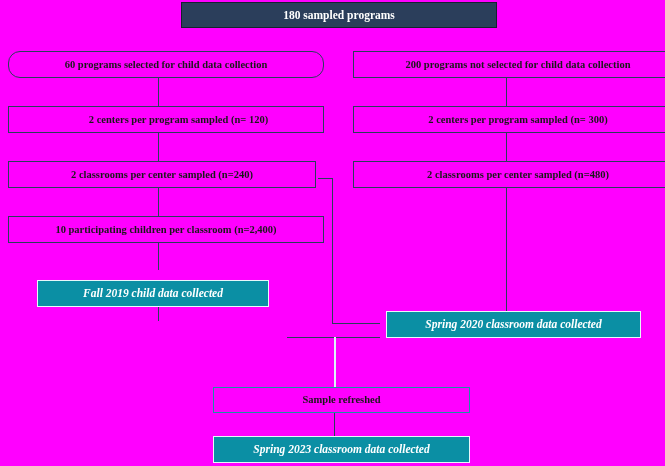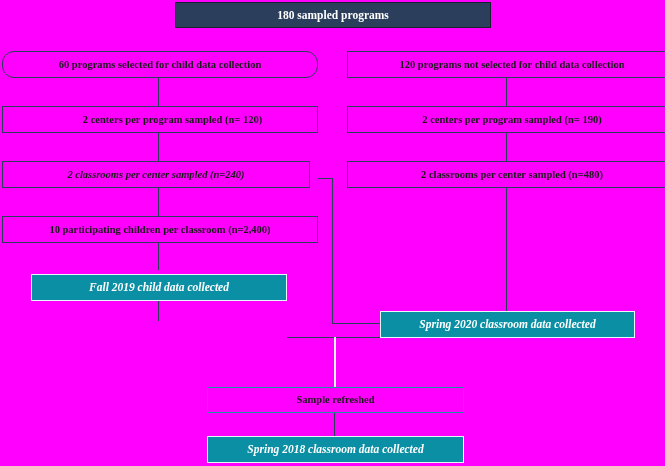--- a/index.html
+++ b/index.html
@@ -17,20 +17,21 @@
     font-family: "Liberation Serif", "DejaVu Serif", serif;
   }
   .node {
     position: absolute;
     box-sizing: border-box;
     display: flex;
     align-items: center;
     justify-content: center;
     text-align: center;
     line-height: 1.1;
+    margin-left: 6px;
   }
   
   .node.header {
     background: #2B3E5B;
     border: 1px solid #16202F;
     color: #FFFFFF;
     font-weight: bold;
     font-size: 11.5px;
   }
   
@@ -100,53 +101,53 @@
 
   <div class="node header" style="left:175px; top:2px; width:316px; height:26px;">
     <span>180 sampled programs</span>
   </div>
 
   <div class="node outline" style="left:2px; top:51px; width:316px; height:27px;border-radius:12px;">
     <span>60 programs selected for child data collection</span>
   </div>
 
   <div class="node outline" style="left:347px; top:51px; width:330px; height:27px;">
-    <span>120 programs not selected for child data collection</span>
+    <span>200 programs not selected for child data collection</span>
   </div>
 
   <div class="node outline" style="left:2px; top:106px; width:316px; height:27px;padding-left:25px;">
     <span>2 centers per program sampled (n= 120)</span>
   </div>
 
   <div class="node outline" style="left:347px; top:106px; width:330px; height:27px;">
-    <span>2 centers per program sampled (n= 190)</span>
+    <span>2 centers per program sampled (n= 300)</span>
   </div>
 
-  <div class="node outline" style="left:2px; top:161px; width:308px; height:27px;font-style:italic;">
+  <div class="node outline" style="left:2px; top:161px; width:308px; height:27px;">
     <span>2 classrooms per center sampled (n=240)</span>
   </div>
 
   <div class="node outline" style="left:347px; top:161px; width:330px; height:27px;">
     <span>2 classrooms per center sampled (n=480)</span>
   </div>
 
   <div class="node outline" style="left:2px; top:216px; width:316px; height:27px;">
     <span>10 participating children per classroom (n=2,400)</span>
   </div>
 
-  <div class="node teal" style="left:31px; top:274px; width:256px; height:27px;">
+  <div class="node teal" style="left:31px; top:280px; width:232px; height:27px;">
     <span>Fall 2019 child data collected</span>
   </div>
 
 
   <div class="node teal" style="left:380px; top:311px; width:255px; height:27px;">
     <span>Spring 2020 classroom data collected</span>
   </div>
 
   <div class="node outline-teal" style="left:207px; top:387px; width:257px; height:26px;">
     <span>Sample refreshed</span>
   </div>
 
   <div class="node teal" style="left:207px; top:436px; width:257px; height:27px;">
-    <span>Spring 2018 classroom data collected</span>
+    <span>Spring 2023 classroom data collected</span>
   </div>
 
 </div>
 
 </body></html>

